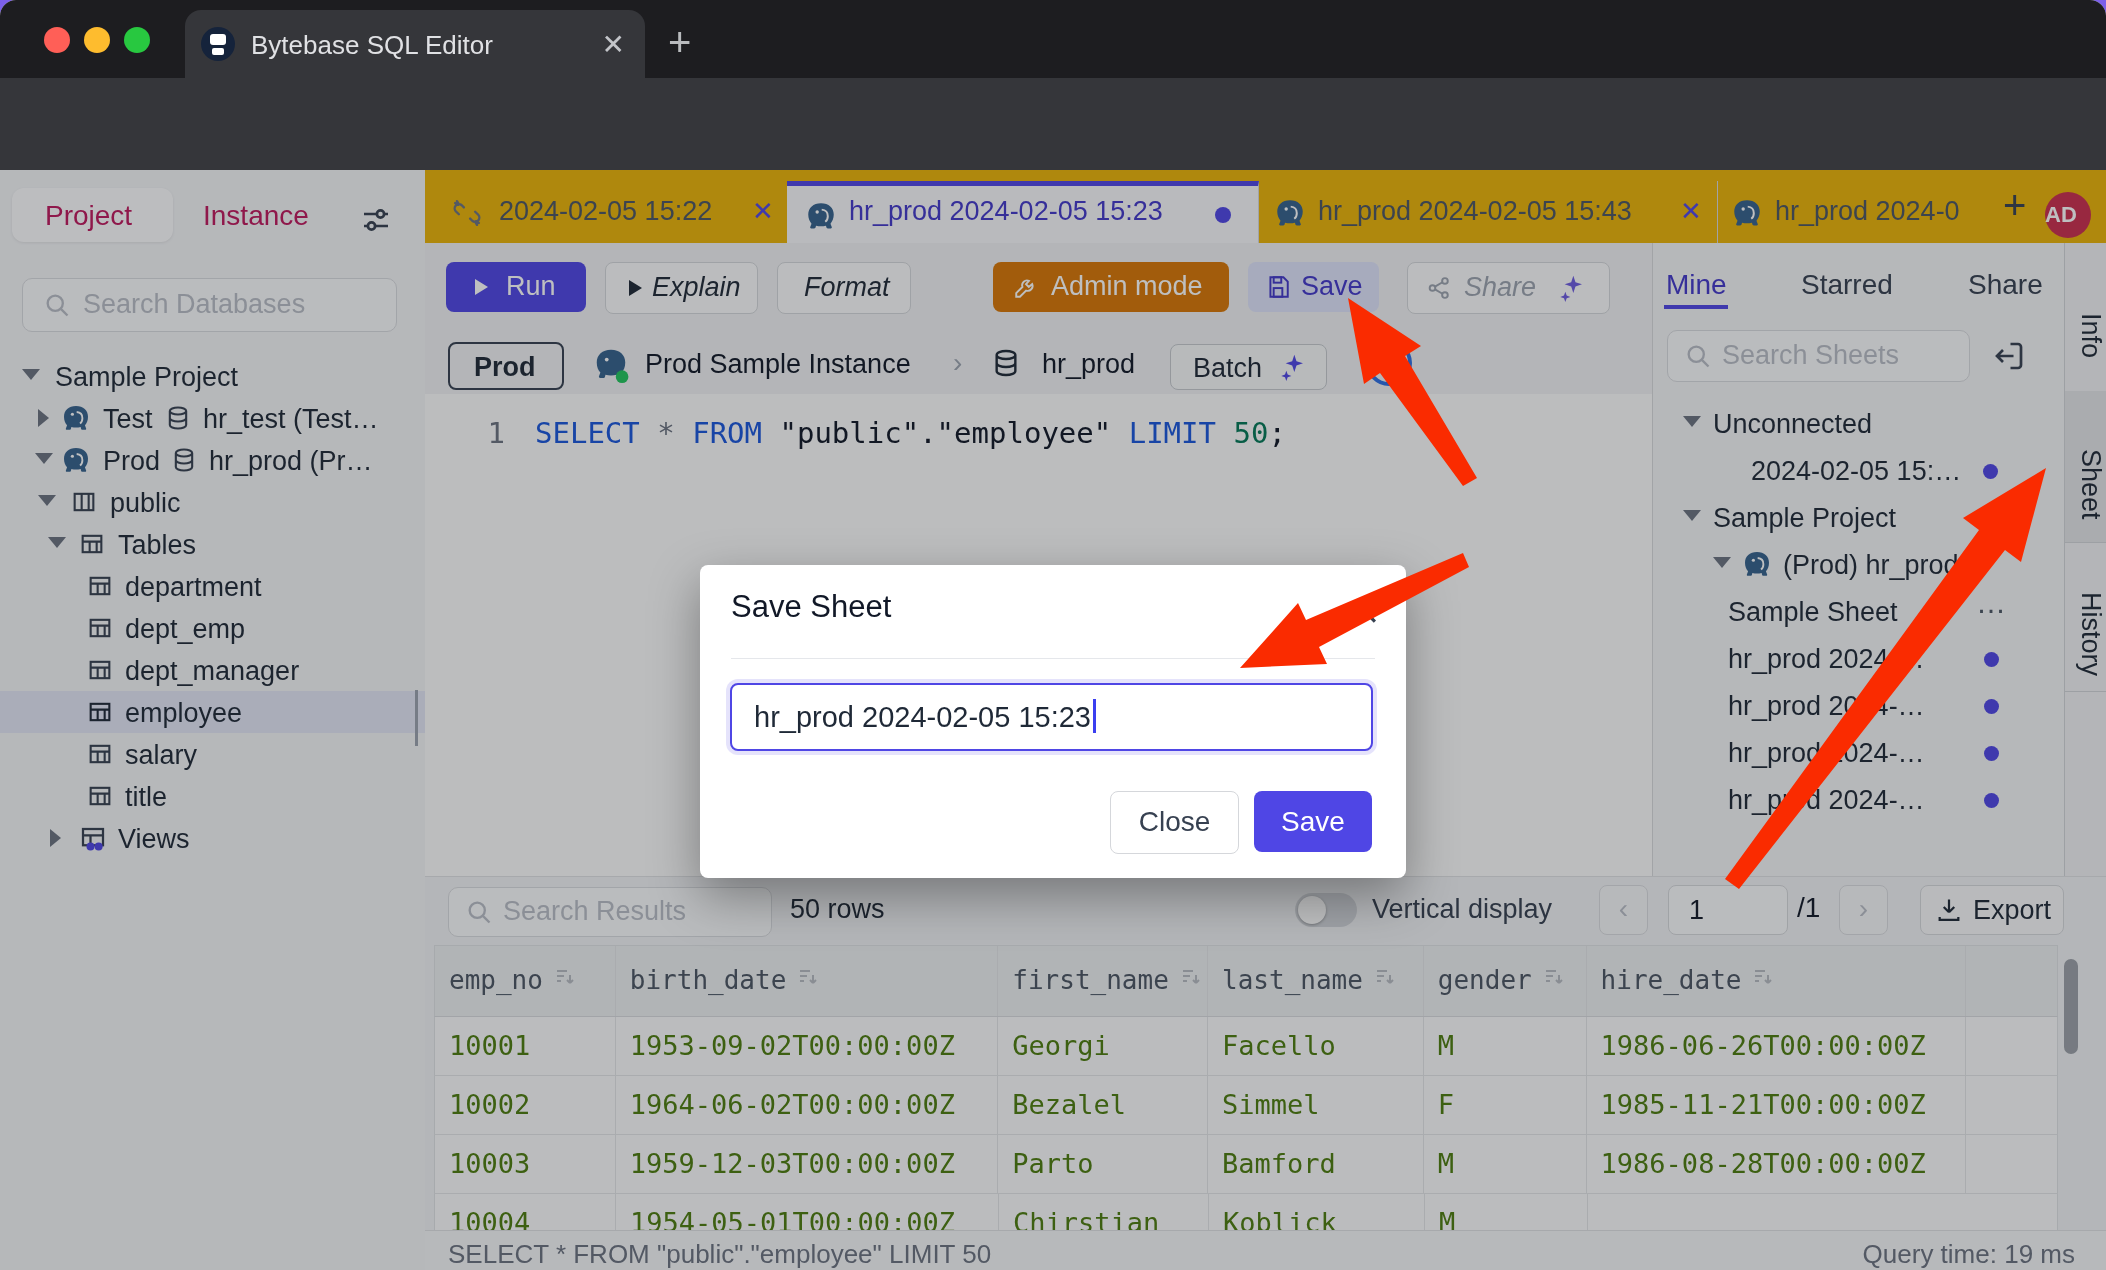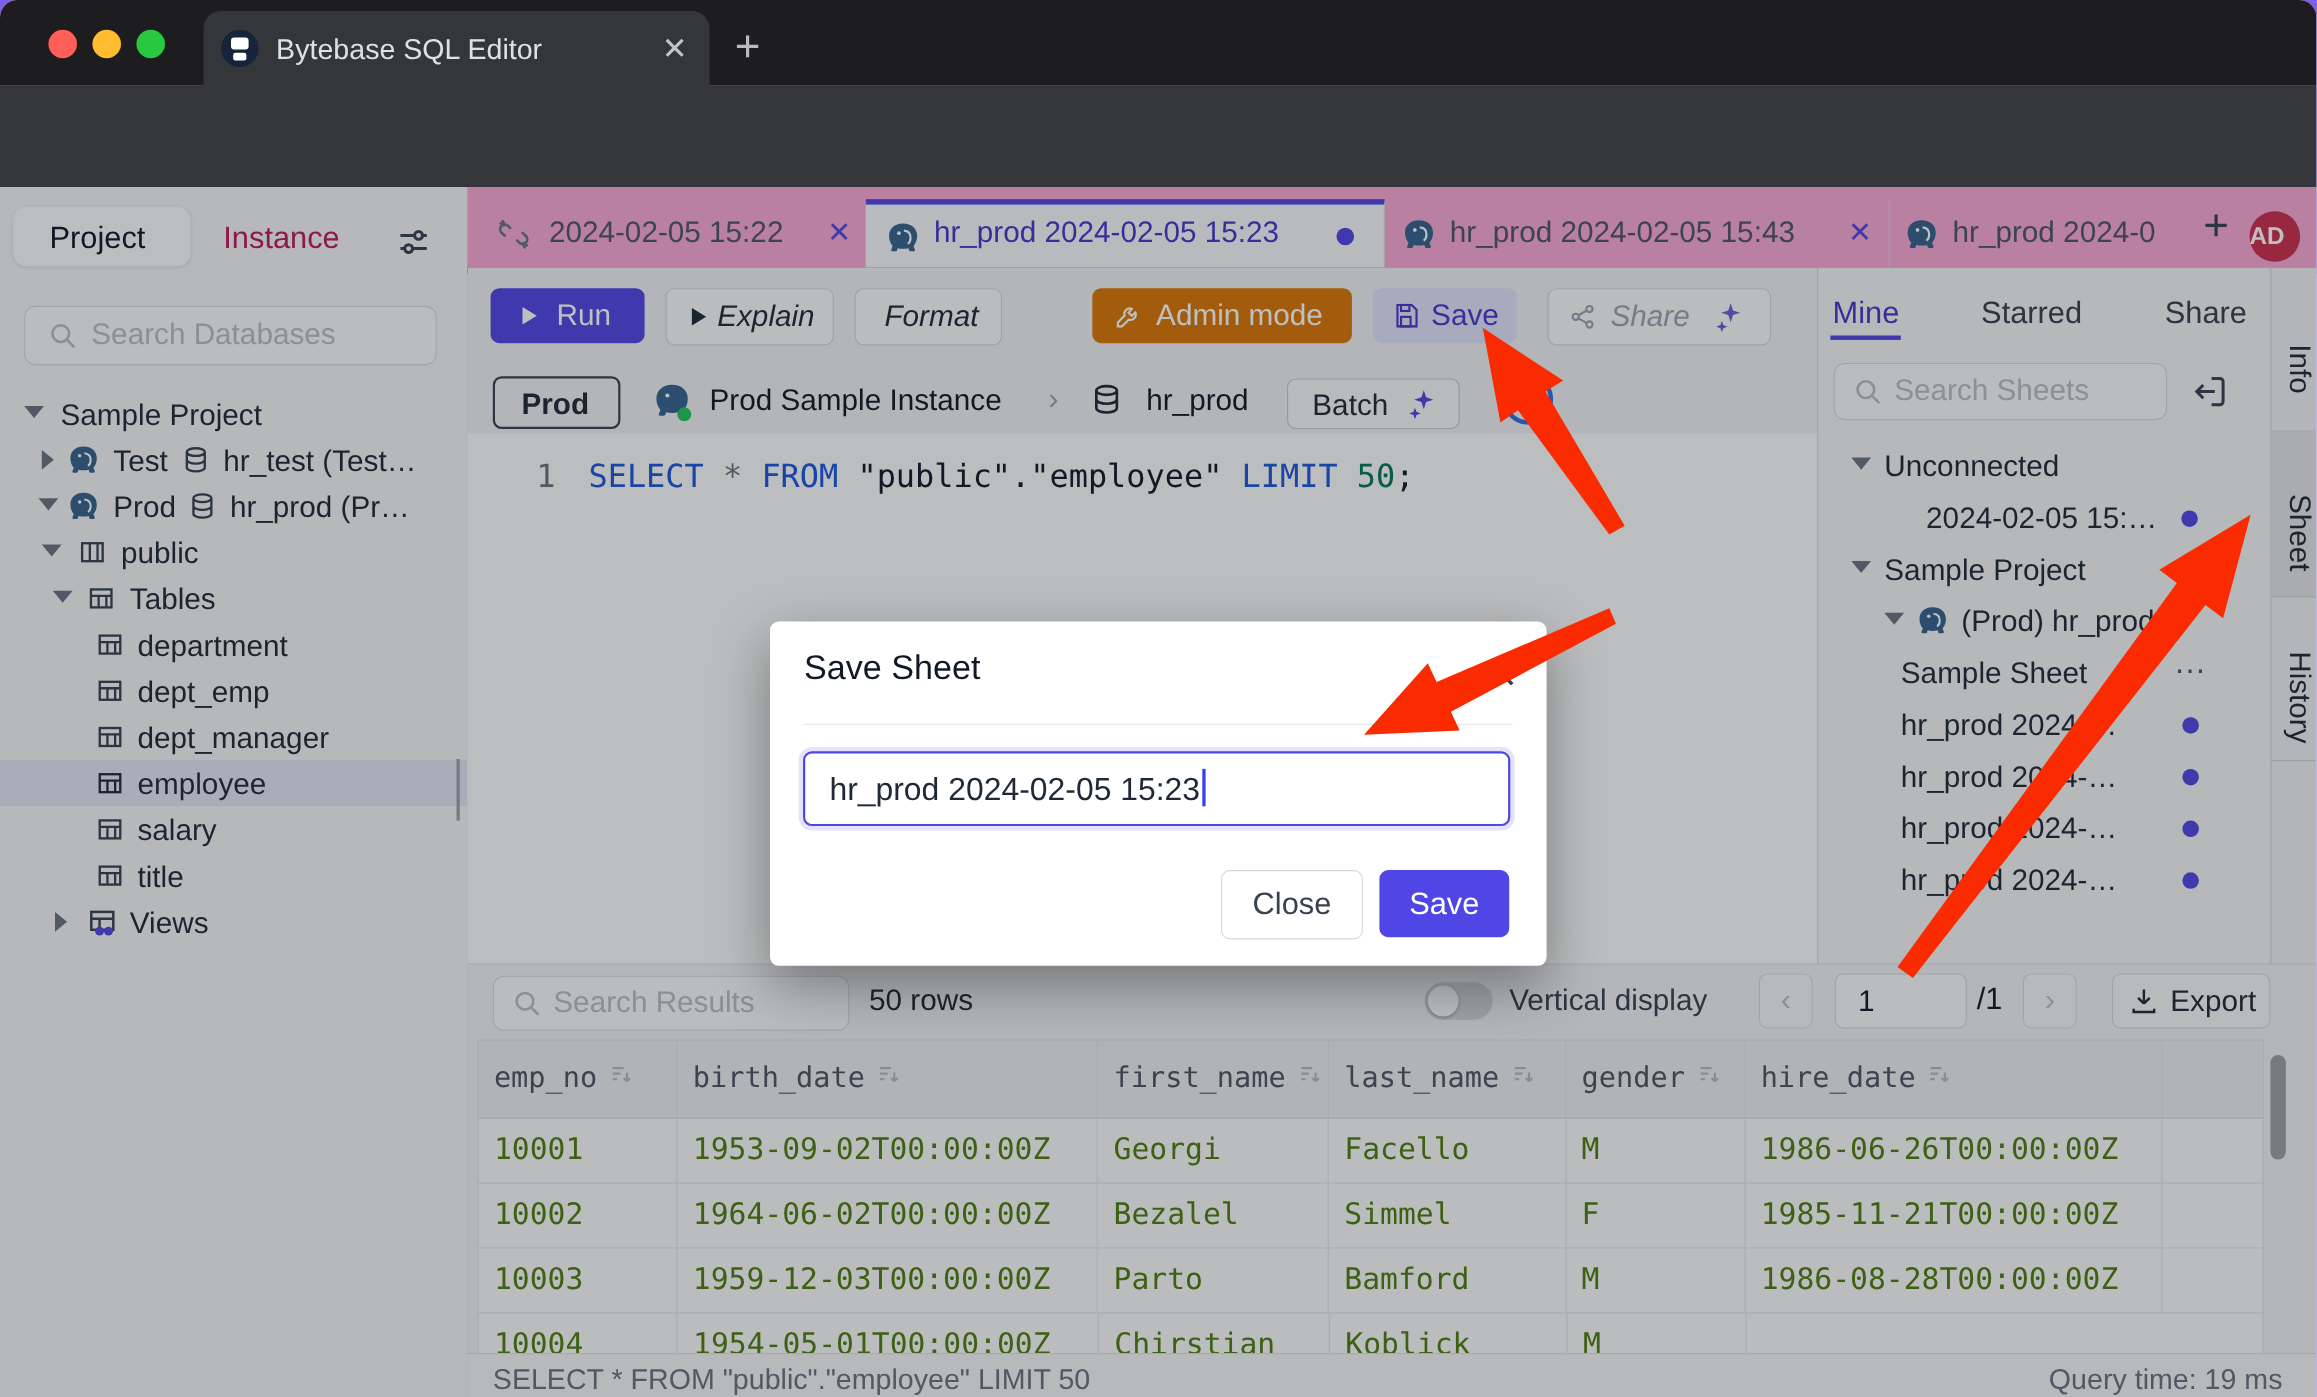--- a/index.html
+++ b/index.html
@@ -22,31 +22,31 @@
   #urlpill .u{left:66px;top:17px;font-size:27px;color:#e6e8eb;white-space:nowrap;}
   #urlpill .star{right:16px;top:13px;}
   #incog{left:1812px;top:96px;width:196px;height:62px;border-radius:31px;background:#3c3d41;}
   #incog span{position:absolute;left:64px;top:15px;font-size:27px;color:#e4e5e8;}
   .kdot{width:7px;height:7px;border-radius:50%;background:#c7c9cd;left:2056px;}
   
   #app{left:0;top:170px;width:2106px;height:1100px;background:#f1f2f4;}
   
   #lsb{left:0;top:0;width:425px;height:1100px;background:#f4f5f7;border-right:1px solid #dcdee2;}
   #lsb .pill{left:12px;top:18px;width:161px;height:54px;background:#fdfdfe;border-radius:12px;box-shadow:0 1px 3px rgba(0,0,0,.08);}
-  .sbtab{font-size:28px;color:#0f172a;}
+  .sbtab{font-size:28px;color:#be185d;}
   .srch{background:#fafbfc;border:1px solid #d9dbdf;border-radius:10px;}
   .ph{color:#b9bdc6;font-size:27px;white-space:nowrap;overflow:hidden;}
   .trow{left:0;width:425px;height:42px;}
   .trow .lbl{position:absolute;top:7px;font-size:27px;color:#1f2937;white-space:nowrap;}
   .sel{background:#e3e6f6;}
   .cardn{width:0;height:0;border-left:9px solid transparent;border-right:9px solid transparent;border-top:11px solid #6b7280;}
   .carrt{width:0;height:0;border-top:9px solid transparent;border-bottom:9px solid transparent;border-left:11px solid #6b7280;}
   #lsb .grip{left:415px;top:520px;width:10px;height:56px;border-left:3px solid #9ca3af;border-right:3px solid #9ca3af;}
   
-  #tstrip{left:425px;top:0;width:1681px;height:73px;background:#f9a8d4;border-bottom:6px solid #0c4a6e;}
+  #tstrip{left:425px;top:0;width:1681px;height:73px;background:#eab308;border-bottom:6px solid #0c4a6e;}
   .etab{top:11px;height:62px;border-right:1px solid #d7d8db;}
   .etab .lab{position:absolute;top:15px;font-size:27px;white-space:nowrap;color:#4b5563;}
   .etab.act{background:#f8f9fb;border-top:5px solid #4f46e5;height:57px;}
   .etab.act .lab{color:#4338ca;top:10px;}
   .dotu{width:16px;height:16px;border-radius:50%;background:#4f46e5;}
   .xclose{font-size:26px;color:#4f46e5;}
   #adav{left:1620px;top:22px;width:46px;height:46px;border-radius:50%;background:#cb2e4e;color:#fff;font-size:22px;font-weight:bold;line-height:46px;}
   
   #ecol{left:425px;top:73px;width:1227px;height:633px;background:#f1f2f4;}
   .btn{position:absolute;top:19px;height:50px;border-radius:8px;font-size:27px;}

